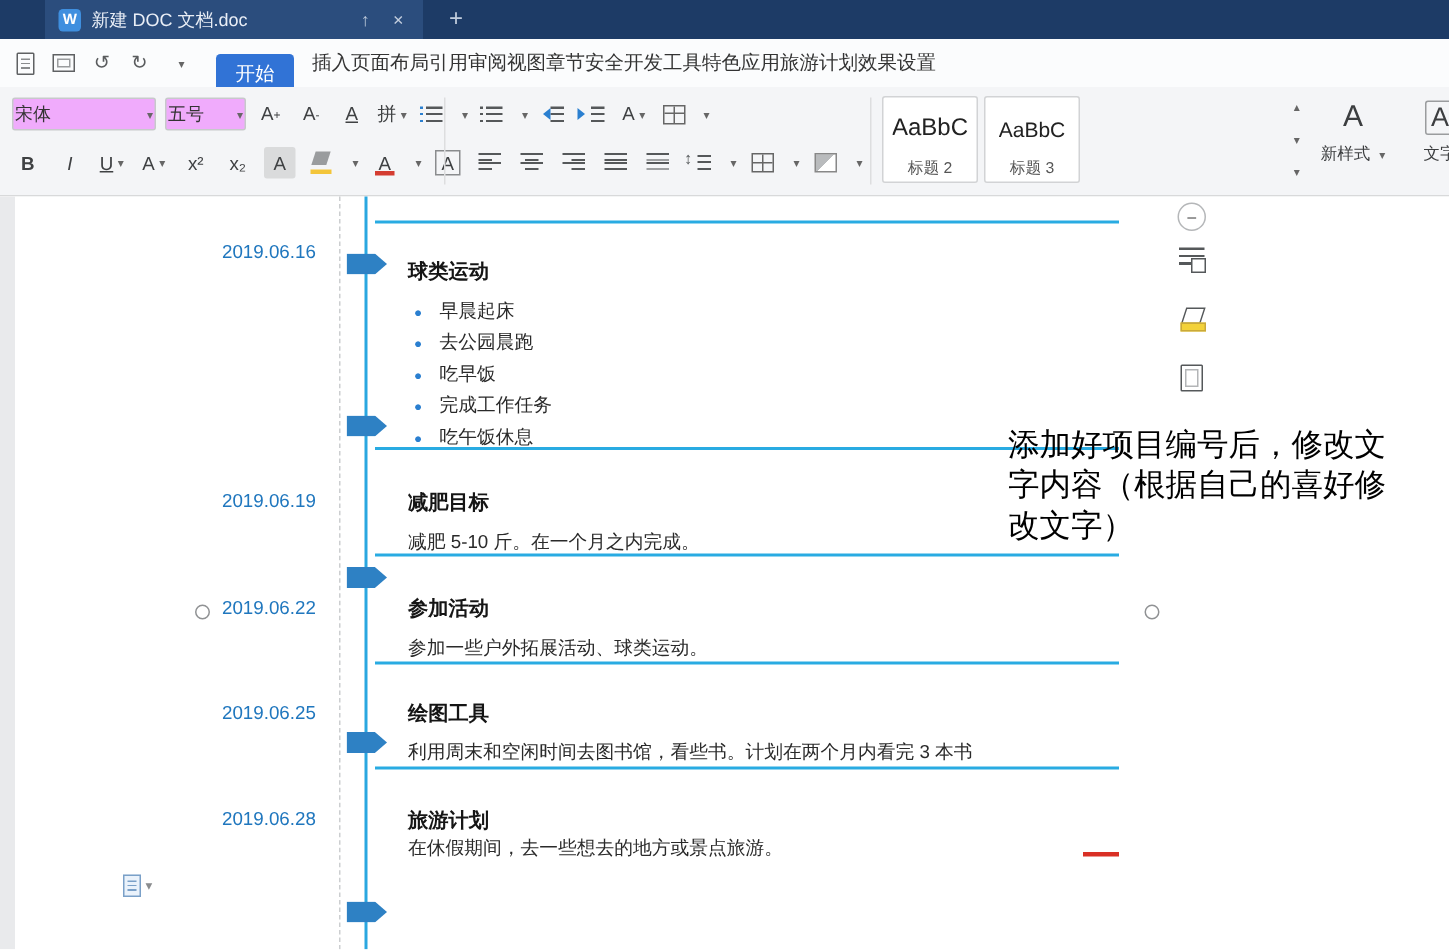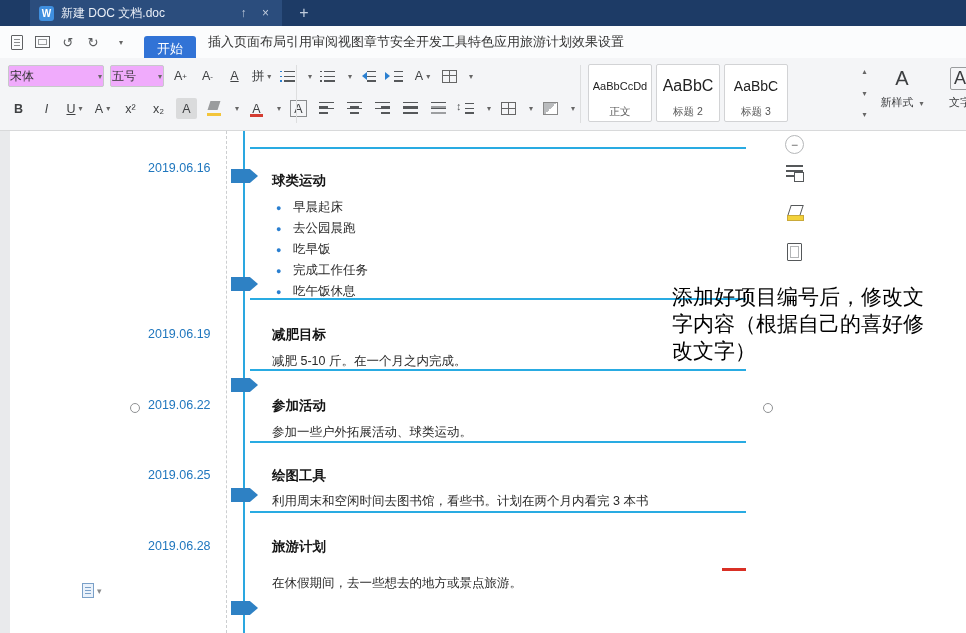--- a/index.html
+++ b/index.html
@@ -248,24 +248,20 @@
       <span class="car">▾</span>
       <span class="ic shd"></span>
       <span class="car">▾</span>
     </div>
 
     <div class="sep-v" style="left:296px"></div>
     <div class="sep-v" style="left:580px"></div>
 
     <div class="gallery">
       <div class="gcard">
-        <span class="gsample gs0">AaBbCcDd</span>
-        <span class="glabel">正文</span>
-      </div>
-      <div class="gcard">
         <span class="gsample gs2">AaBbC</span>
         <span class="glabel">标题 2</span>
       </div>
       <div class="gcard">
         <span class="gsample gs3">AaBbC</span>
         <span class="glabel">标题 3</span>
       </div>
     </div>
     <div class="gscroll">
       <span>▴</span>
@@ -333,21 +329,21 @@
         </div>
       <div class="bli">
         <span class="bdot">●</span>
         <span>吃午饭休息</span>
         </div>
     </div>
 
     <div class="body-t" style="top:222px">减肥 5-10 斤。在一个月之内完成。</div>
     <div class="body-t" style="top:293px">参加一些户外拓展活动、球类运动。</div>
     <div class="body-t" style="top:362px">利用周末和空闲时间去图书馆，看些书。计划在两个月内看完 3 本书</div>
-    <div class="body-t" style="top:444px">在休假期间，去一些想去的地方或景点旅游。</div>
+    <div class="body-t" style="top:426px">在休假期间，去一些想去的地方或景点旅游。</div>
 
     <div class="annot">添加好项目编号后，修改文字内容（根据自己的喜好修改文字）</div>
 
     <div class="handle" style="left:130px;top:272px"></div>
     <div class="handle" style="left:763px;top:272px"></div>
 
     <div class="collapse">−</div>
     <div class="sidebtn" style="top:27px">
       <span class="si-list"></span>
       </div>

